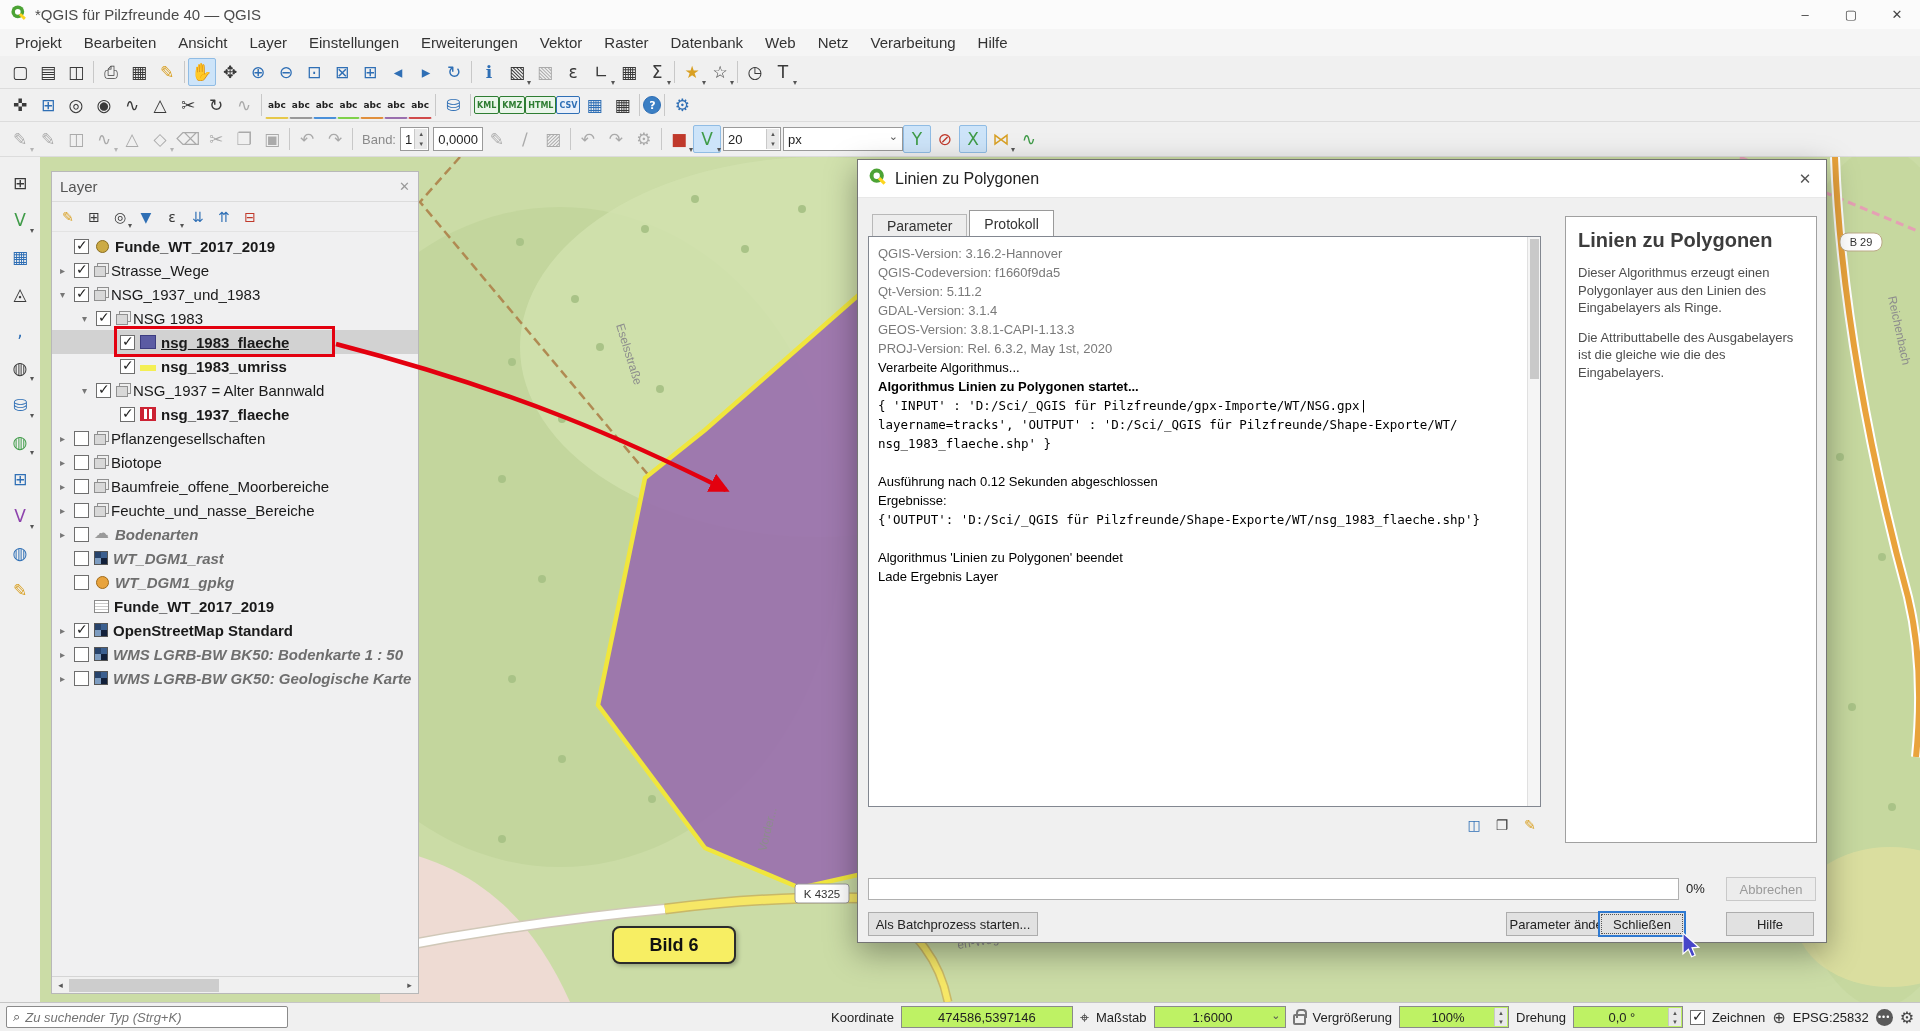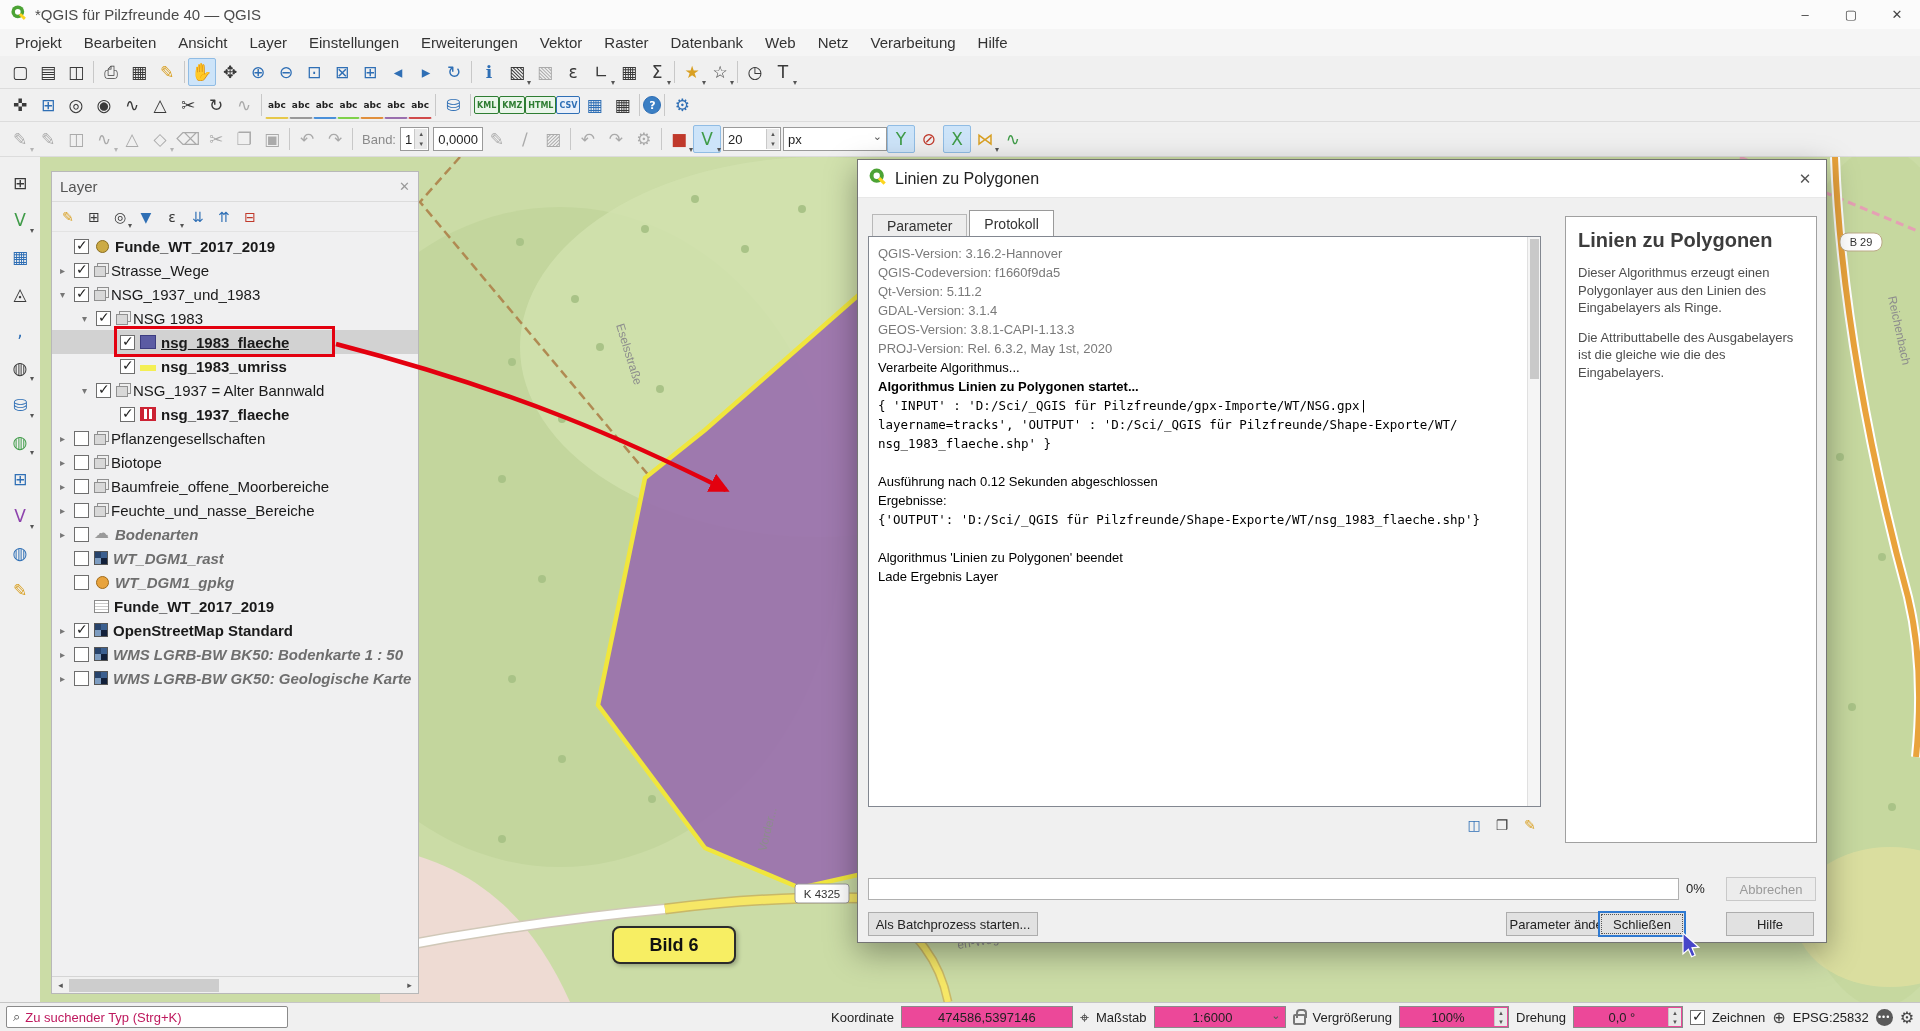--- a/index.html
+++ b/index.html
@@ -110,24 +110,24 @@
   .btn{background:#e1e1e1;border:1px solid #adadad;font-size:13px;color:#222;display:flex;align-items:center;justify-content:center;position:absolute;height:24px;font-family:"Liberation Sans",sans-serif;}
   .btn-cancel{left:868px;top:717px;width:90px;background:#ececec;border-color:#c9c9c9;color:#9a9a9a;}
   .btn-batch{left:10px;top:752px;width:170px;}
   .btn-params{left:648px;top:752px;width:112px;}
   .btn-close{left:740px;top:751px;width:88px;height:26px;border:2px solid #2f7ad1;outline:1px dotted #555;outline-offset:-4px;}
   .btn-help{left:868px;top:752px;width:88px;}
 
   
   #statusbar{position:absolute;left:0;top:1002px;width:1920px;height:29px;background:#f0f0f0;border-top:1px solid #c5c5c5;display:flex;align-items:center;padding:0 6px;gap:7px;z-index:3;font-size:13px;color:#222;}
   .sb-search{width:282px;height:22px;background:#fff;border:1px solid #8a8a8a;border-radius:2px;display:flex;align-items:center;padding:0 6px;gap:5px;flex:0 0 auto;}
-  .sb-search .ph{color:#be185d;font-size:13px;}
+  .sb-search .ph{color:#737373;font-size:13px;font-style:italic;}
   .sb-spacer{flex:1;}
   .sb-label{color:#222;flex:0 0 auto;}
-  .sb-input{width:172px;height:22px;background:#ec4899;border:1px solid #8a8a8a;display:flex;align-items:center;justify-content:center;flex:0 0 auto;}
+  .sb-input{width:172px;height:22px;background:#bef264;border:1px solid #8a8a8a;display:flex;align-items:center;justify-content:center;flex:0 0 auto;}
   .sb-combo{width:132px;}
   .sb-spin{width:110px;}
   .sb-cb{width:15px;height:15px;border:1px solid #6e6e6e;background:#fff;position:relative;flex:0 0 auto;}
   .sb-cb::after{content:"✓";position:absolute;left:1px;top:-3px;font-size:14px;color:#222;}
   .sb-icon{font-family:"DejaVu Sans",sans-serif;font-size:16px;color:#444;flex:0 0 auto;}
   .lockicon{width:13px;height:11px;border:2px solid #777;border-radius:2px;position:relative;margin-top:5px;flex:0 0 auto;}
   .lockicon::before{content:"";position:absolute;left:1px;top:-7px;width:7px;height:7px;border:2px solid #777;border-bottom:none;border-radius:4px 4px 0 0;}
   .bubble{width:17px;height:17px;border-radius:50%;background:#5a5a5a;color:#fff;font-size:9px;display:flex;align-items:center;justify-content:center;letter-spacing:1px;flex:0 0 auto;}
 
   
@@ -604,21 +604,21 @@
       <i style="font-style:normal">V</i>
     </span>
 
   <span class="spinbox" style="width:58px;margin-left:2px">
       <span>20</span>
       <span class="arr">
         <i>▲</i>
         <i>▼</i>
       </span>
     </span>
-  <span class="combobox" style="width:104px;margin-left:2px">px</span>
+  <span class="combobox" style="width:120px;margin-left:2px">px</span>
 
     <span class="ticon c-green hl">
       <i style="font-style:normal">Y</i>
     </span>
 
     <span class="ticon c-red">
       <i style="font-style:normal">⊘</i>
     </span>
 
     <span class="ticon c-green hl">

